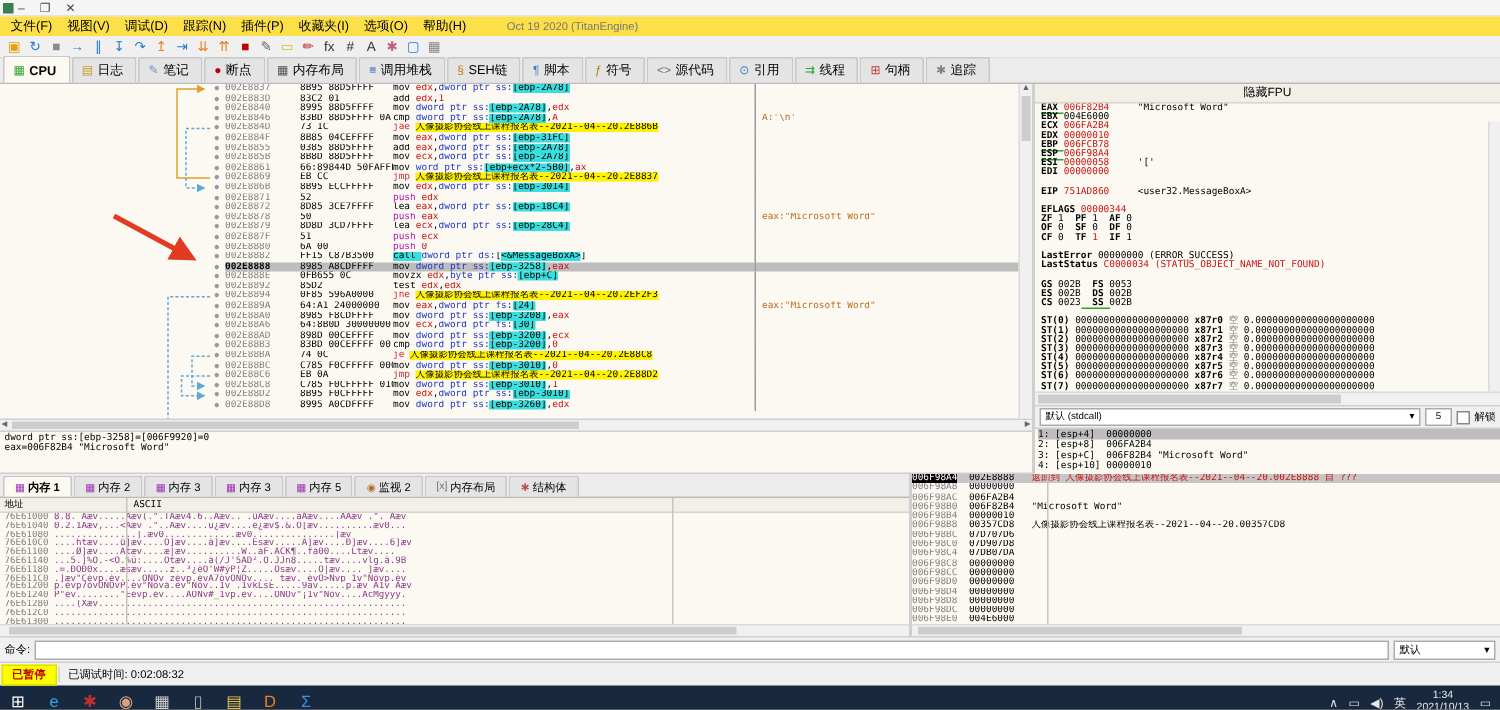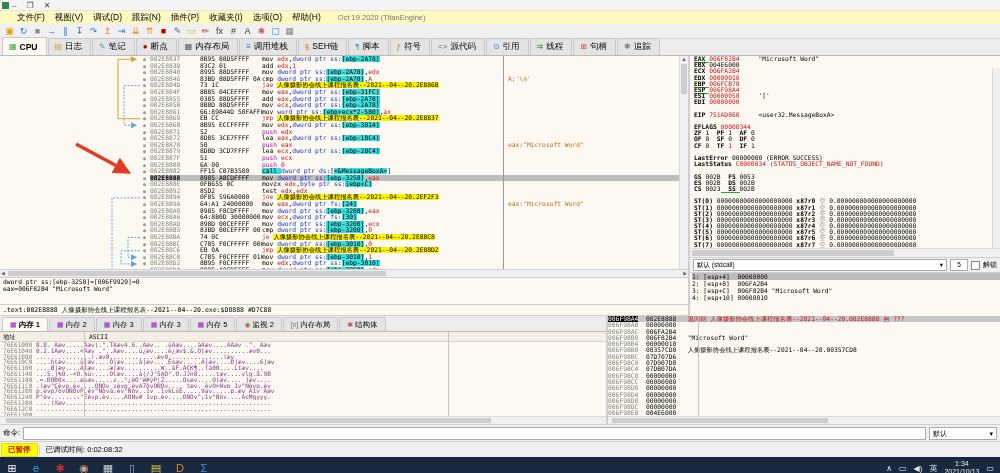--- a/index.html
+++ b/index.html
@@ -3,21 +3,21 @@
 <meta charset="utf-8">
 <style>
   html,body{margin:0;padding:0;background:#000;}
   .screen{position:relative;width:1000px;height:473px;overflow:hidden;background:#F0F0F0;
           font-family:"Liberation Sans","DejaVu Sans",sans-serif;color:#000;}
   
   .titlebar{height:10px;background:#F5F5F5;display:flex;align-items:center;font-size:7.5px;padding:0 2px;border-bottom:1px solid #E3E3E3;}
   .titlebar .appico{width:7px;height:7px;background:#37804C;margin-right:3px;flex:none;}
   .titlebar .ttl{flex:1;white-space:nowrap;overflow:hidden;}
   .wbtns{display:flex;gap:10px;font-size:8px;color:#444;margin-right:4px;}
-  .menubar{height:13px;display:flex;align-items:center;font-size:8.5px;gap:6px;background:#fef9c3;padding-left:12px;}
+  .menubar{height:13px;display:flex;align-items:center;font-size:8.5px;gap:16px;background:#fde047;padding-left:2px;}
   .menubar .mi{padding:1px 5px;}
   .build{color:#777;font-size:7.5px;margin-left:6px;}
   .toolbar{height:14px;display:flex;align-items:center;gap:1px;background:#F0F0F0;padding-left:3px;border-bottom:1px solid #DCDCDC;}
   .tbi{width:13px;height:12px;font-size:9px;line-height:12px;text-align:center;}
   .tabbar{height:16px;display:flex;align-items:flex-end;background:#ECECEC;border-bottom:1px solid #BBB;padding-left:2px;font-size:8.5px;}
   .tab{display:flex;align-items:center;gap:3px;padding:2px 8px 2px 6px;border:1px solid #C8C8C8;border-bottom:none;background:#E4E4E4;height:12px;margin-right:1px;border-radius:2px 2px 0 0;}
   .tab.active{background:#FBF9F1;height:13px;font-weight:bold;}
   .tab .tico{font-size:8px;line-height:8px;}
   
   .toprow{display:flex;height:260px;}
@@ -442,24 +442,24 @@
       </div>
       <div class="hscroll">
           <span class="arr" style="left:1px">◀</span>
           <span class="thumb"></span>
           <span class="arr" style="right:1px">▶</span>
         </div>
       <div class="infopane" id="info-pane">
           <div class="iline">dword ptr ss:[ebp-3258]=[006F9920]=0</div>
           <div class="iline">eax=006F82B4 "Microsoft Word"</div>
         </div>
-      <div class="textline">.text:002E8888 人像摄影协会线上课程报名表--2021--04--20.exe:$D8888 #D7C88</div>
     </div>
 
     <div class="rightcol">
+      <div class="reghdr">隐藏FPU</div>
       <div class="regbody" id="reg-body">
           <div class="rline"><span class="tk-u">EAX </span><span class="tk-v">006F82B4</span><span class="tk-e">     "Microsoft Word"</span></div>
           <div class="rline"><span class="tk-k">EBX </span><span class="tk-w">004E6000</span></div>
           <div class="rline"><span class="tk-k">ECX </span><span class="tk-v">006FA2B4</span></div>
           <div class="rline"><span class="tk-k">EDX </span><span class="tk-v">00000010</span></div>
           <div class="rline"><span class="tk-u">EBP </span><span class="tk-v">006FCB78</span></div>
           <div class="rline"><span class="tk-u">ESP </span><span class="tk-v">006F98A4</span></div>
           <div class="rline"><span class="tk-k">ESI </span><span class="tk-v">00000058</span><span class="tk-e">     '['</span></div>
           <div class="rline"><span class="tk-k">EDI </span><span class="tk-v">00000000</span></div>
           <div class="rline"></div>

